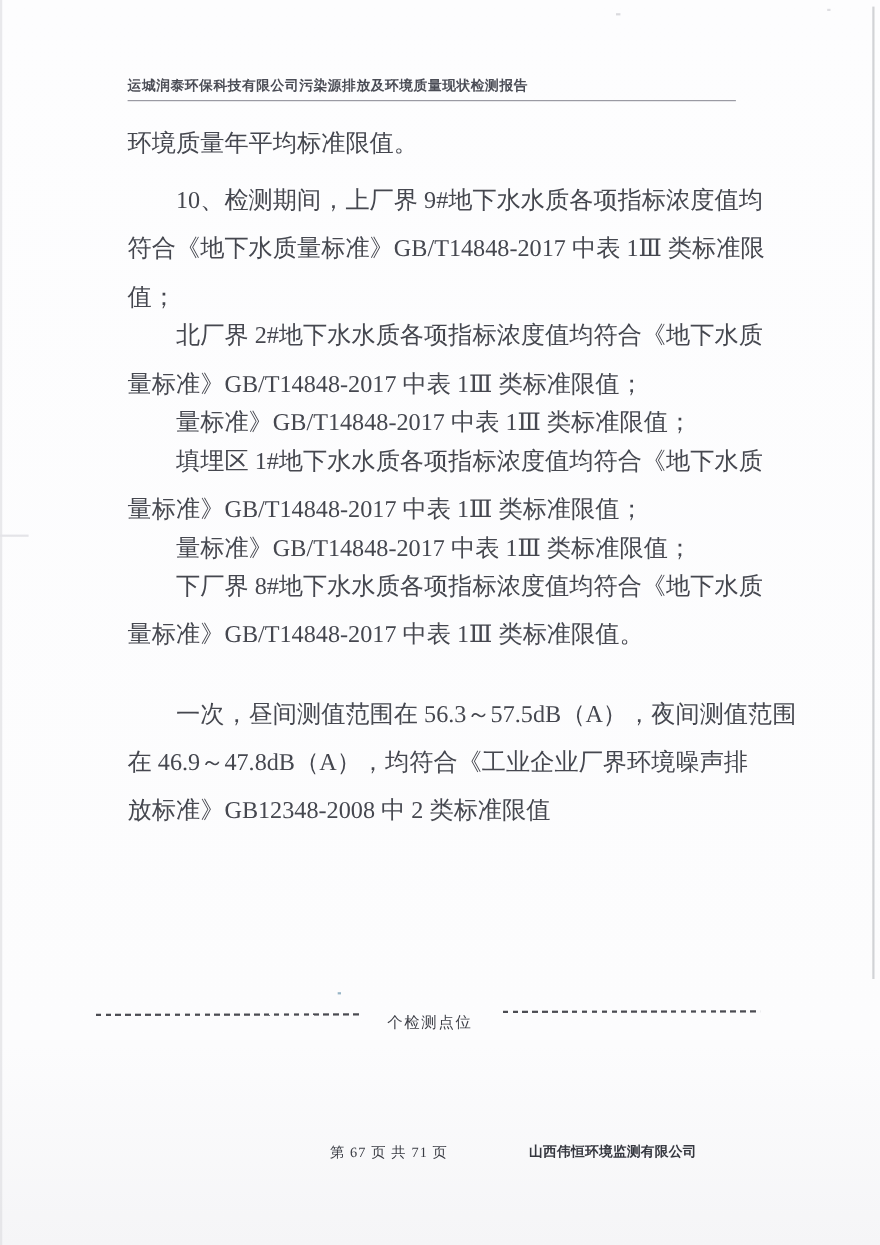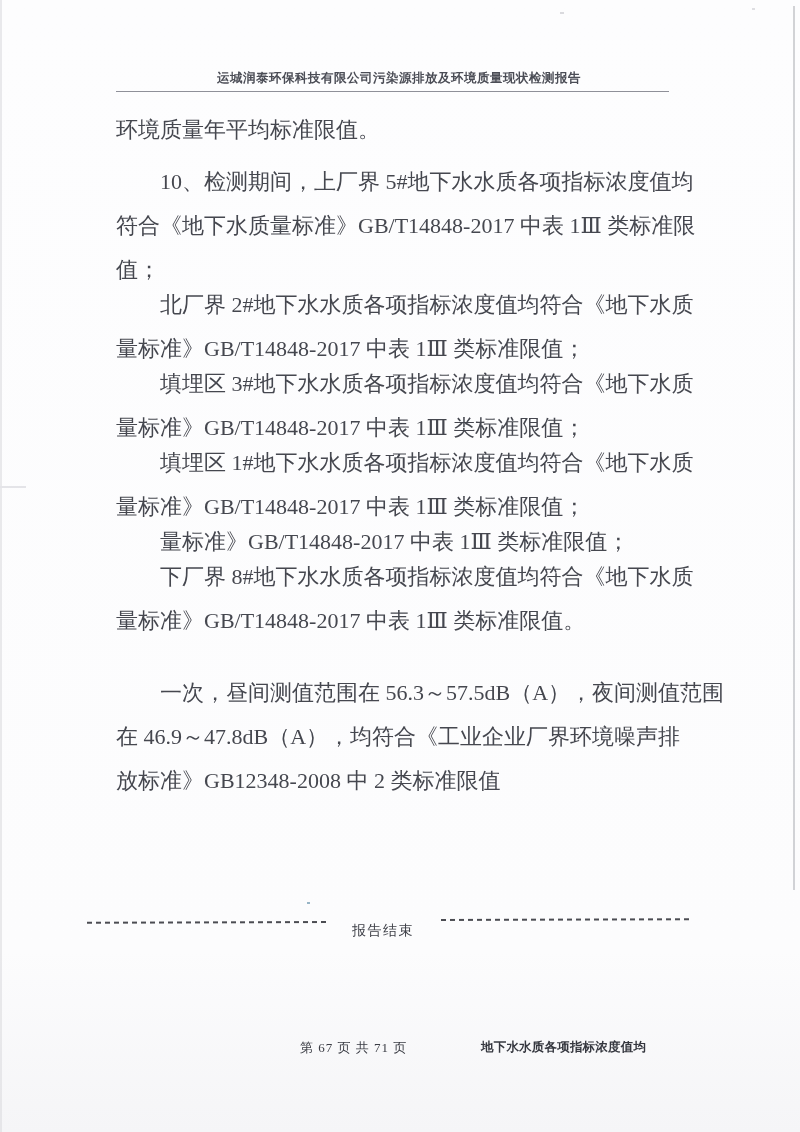--- a/index.html
+++ b/index.html
@@ -12,21 +12,21 @@
     font-family:"Liberation Serif","DejaVu Serif",serif;
     background:#fff;
   }
   .page{
     position:relative;width:800px;height:1132px;
     background:linear-gradient(180deg,#fdfdfe 0%,var(--page-bg) 84%,#f5f5f7 100%);
   }
   
   .header-title{
     position:absolute;top:70px;left:116px;width:566px;
-    text-align:center;font-size:12.5px;font-weight:bold;
+    text-align:left;font-size:12.5px;font-weight:bold;
     letter-spacing:.5px;color:#4b4d56;line-height:16px;font-family:Liberation Serif, serif;
   }
   .header-rule{
     position:absolute;top:91px;left:116px;width:553px;height:1px;
     background:var(--rule);
   }
   
   .report-body{
     position:absolute;top:108px;left:116px;width:572px;
     font-size:22px;line-height:44px;color:var(--ink);
@@ -89,30 +89,29 @@
 
   <div class="header-title">运城润泰环保科技有限公司污染源排放及环境质量现状检测报告</div>
 
   <div class="header-rule"></div>
 
   <main class="report-body" id="report-body">
       <div class="para lead">
         <div class="line">环境质量年平均标准限值。</div>
       </div>
       <div class="para indent">
-        <div class="line">10、检测期间，上厂界 5#地下水水质各项指标浓度值均</div>
+        <div class="line">10、检测期间，上厂界 9#地下水水质各项指标浓度值均</div>
         <div class="line">符合《地下水质量标准》GB/T14848-2017 中表 1Ⅲ 类标准限</div>
         <div class="line">值；</div>
       </div>
       <div class="para indent">
         <div class="line">北厂界 2#地下水水质各项指标浓度值均符合《地下水质</div>
         <div class="line">量标准》GB/T14848-2017 中表 1Ⅲ 类标准限值；</div>
       </div>
       <div class="para indent">
-        <div class="line">填埋区 3#地下水水质各项指标浓度值均符合《地下水质</div>
         <div class="line">量标准》GB/T14848-2017 中表 1Ⅲ 类标准限值；</div>
       </div>
       <div class="para indent">
         <div class="line">填埋区 1#地下水水质各项指标浓度值均符合《地下水质</div>
         <div class="line">量标准》GB/T14848-2017 中表 1Ⅲ 类标准限值；</div>
       </div>
       <div class="para indent">
         <div class="line">量标准》GB/T14848-2017 中表 1Ⅲ 类标准限值；</div>
       </div>
       <div class="para indent">
@@ -121,27 +120,27 @@
       </div>
       <div class="para indent extra-top">
         <div class="line">一次，昼间测值范围在 56.3～57.5dB（A），夜间测值范围</div>
         <div class="line">在 46.9～47.8dB（A），均符合《工业企业厂界环境噪声排</div>
         <div class="line">放标准》GB12348-2008 中 2 类标准限值</div>
       </div>
     </main>
 
   <div class="divider">
     <div class="dash dash-left"></div>
-    <div class="divider-label">报告结束</div>
+    <div class="divider-label">个检测点位</div>
     <div class="dash dash-right"></div>
   </div>
 
   <div class="page-number">第 67 页 共 71 页</div>
 
-  <div class="company-name">地下水水质各项指标浓度值均</div>
+  <div class="company-name">山西伟恒环境监测有限公司</div>
 
   <div class="scan-edge-right"></div>
   <div class="scan-edge-left"></div>
   <div class="scan-streak"></div>
   <div class="speck-blue"></div>
   <div class="speck-gray-1"></div>
   <div class="speck-gray-2"></div>
 
 </div>
 

